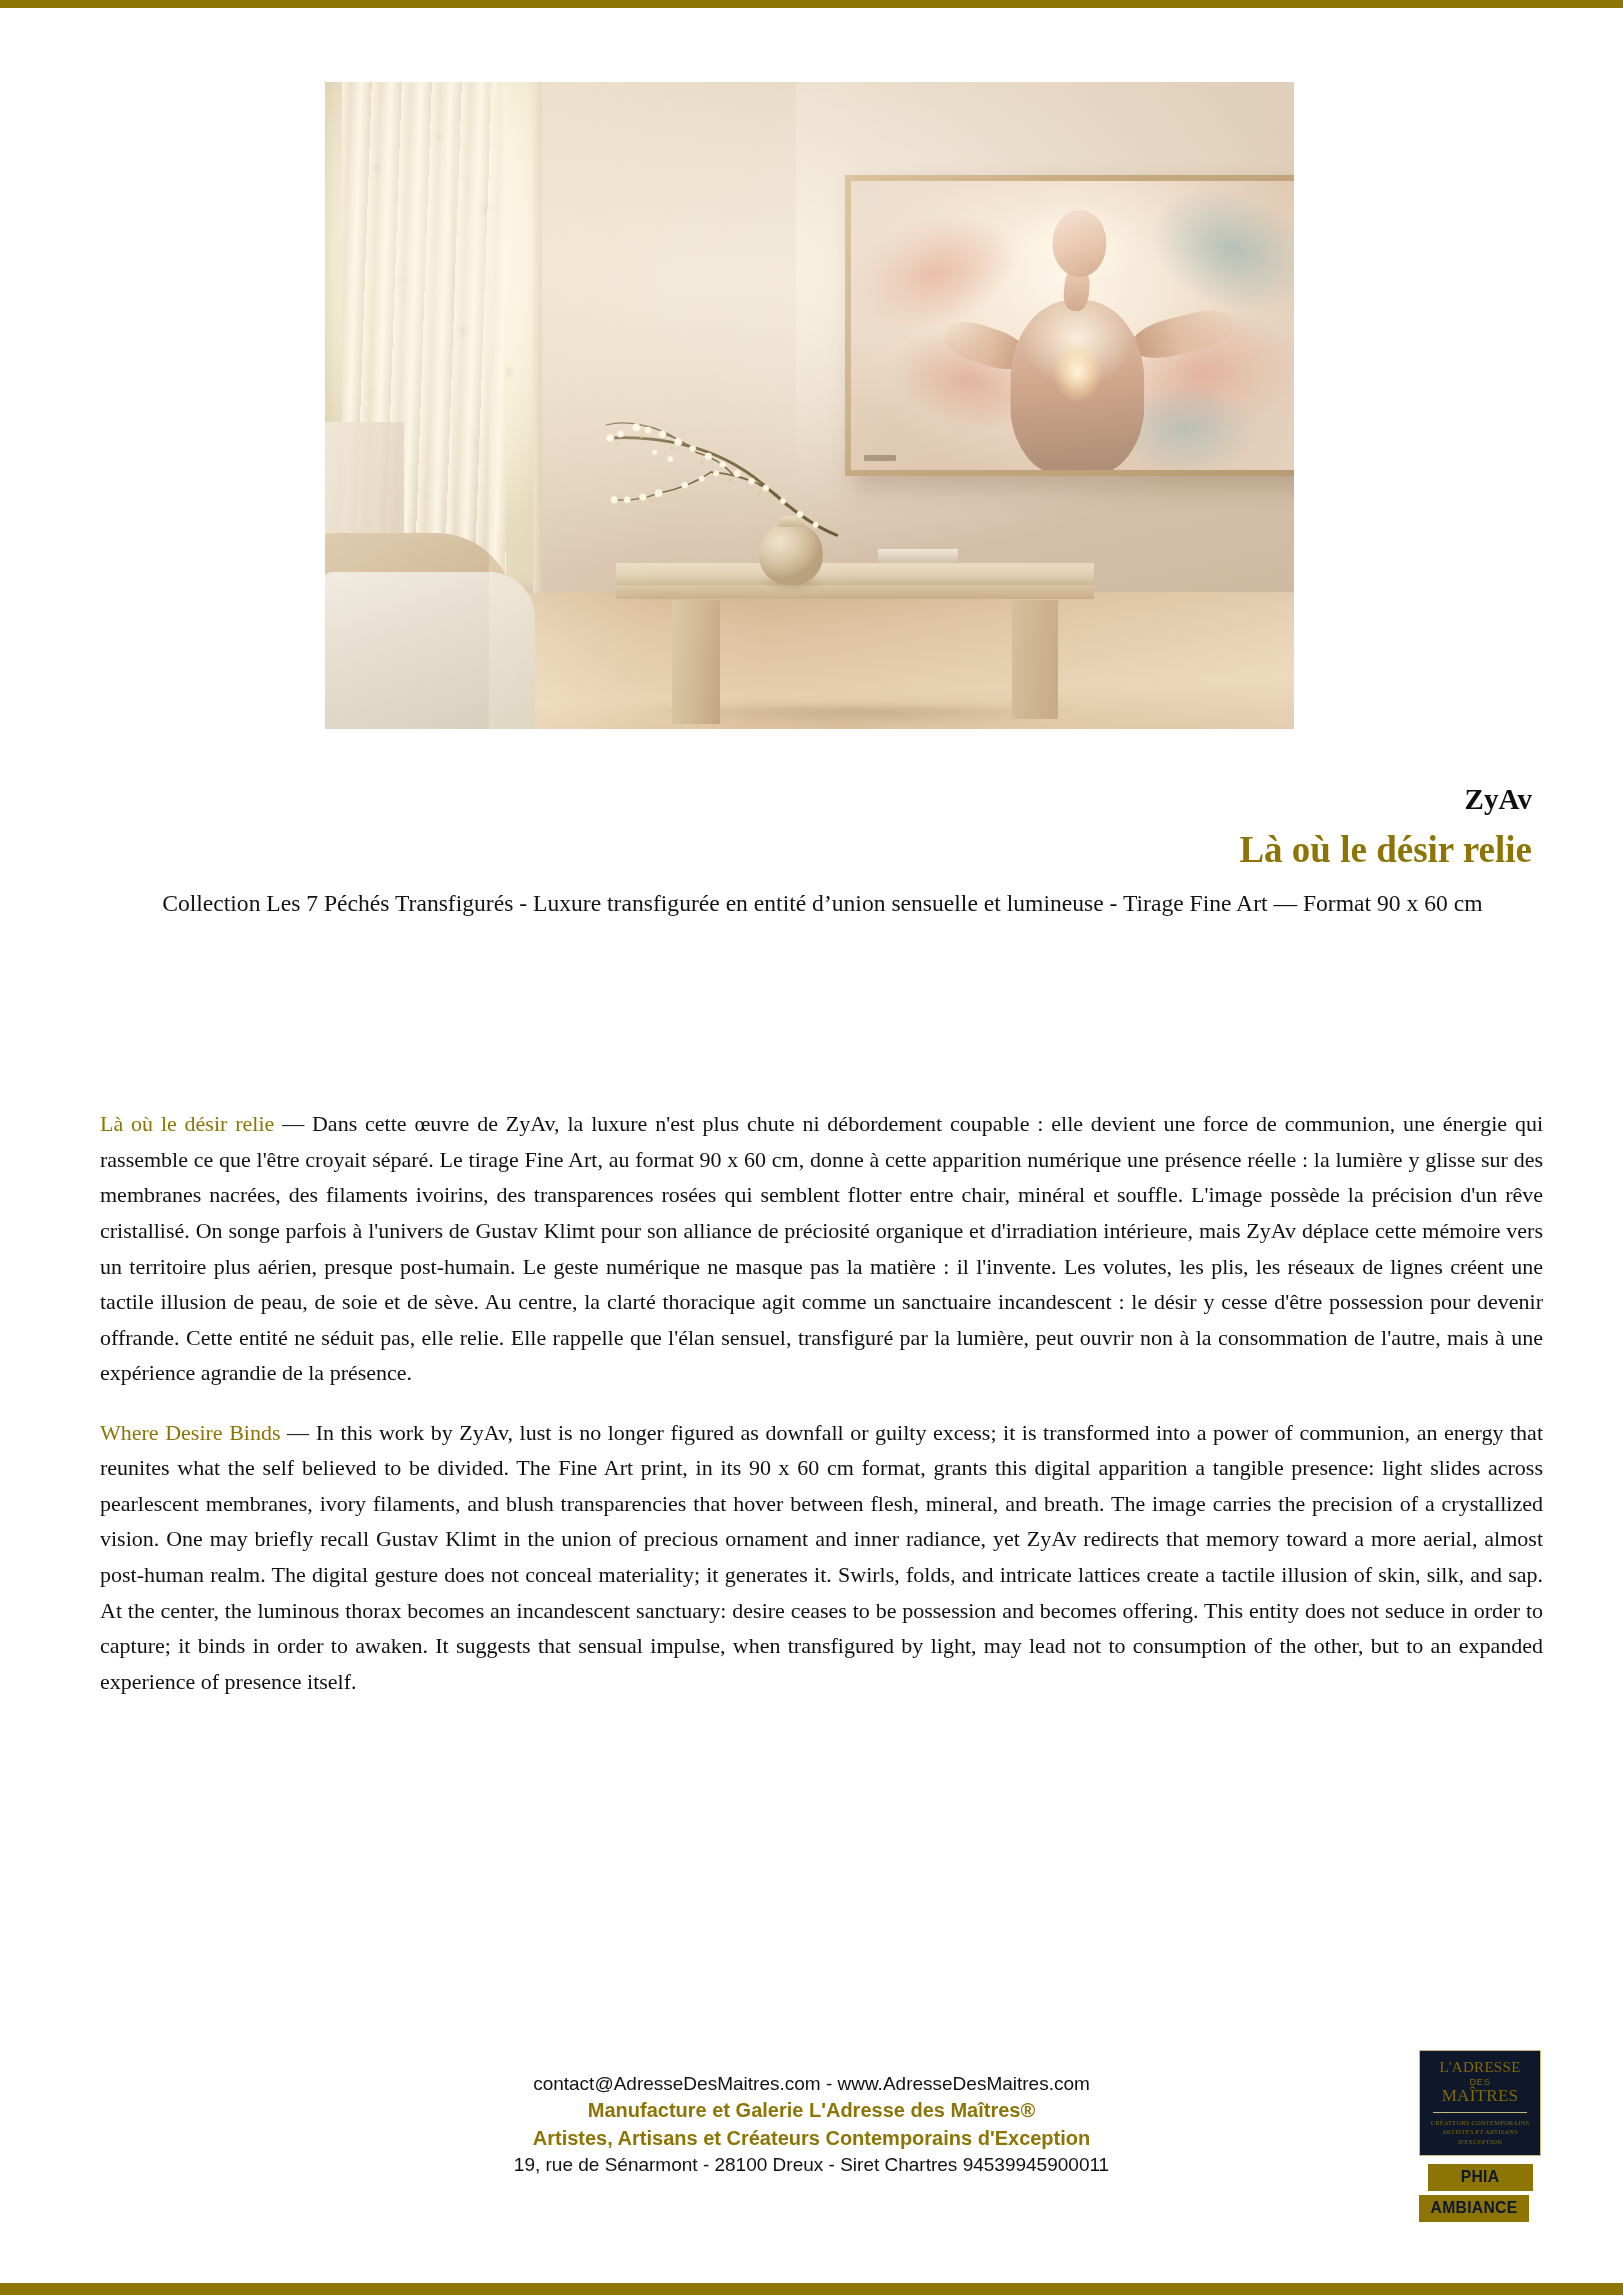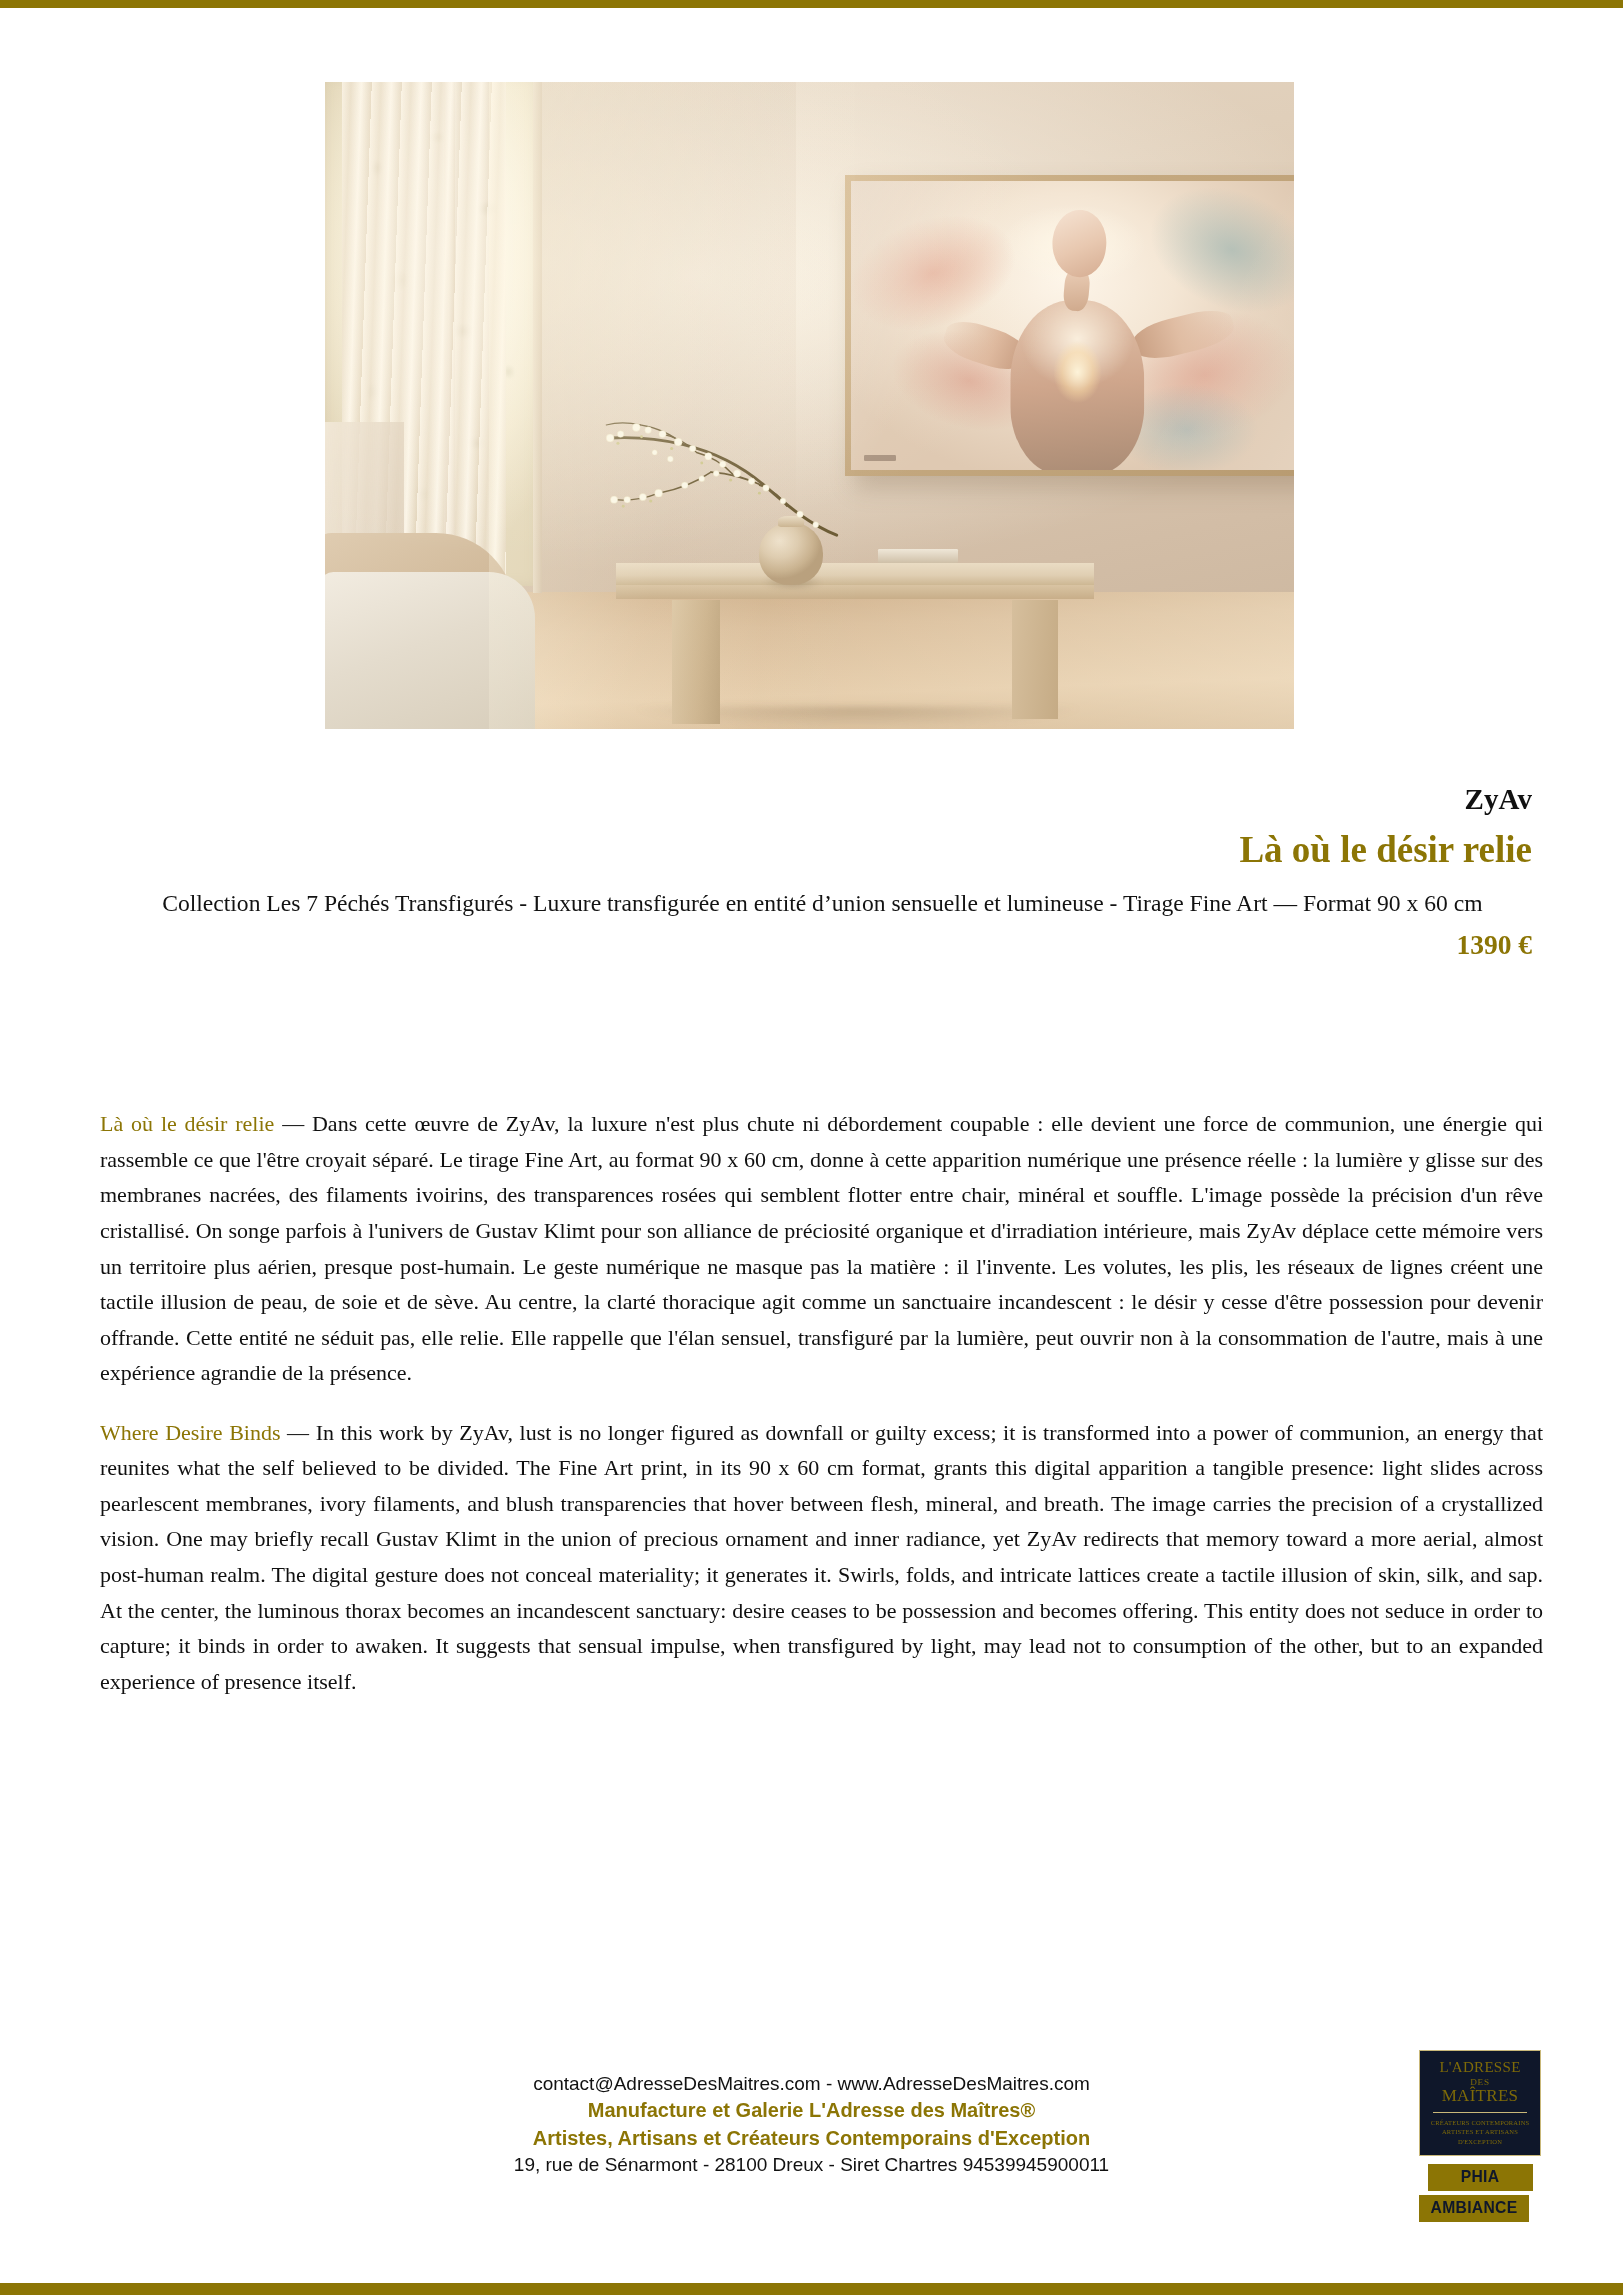--- a/index.html
+++ b/index.html
@@ -380,21 +380,21 @@
     background: #0f172a;
     padding: 8.5px 5.2px 9.2px 5.2px;
     text-align: center;
     box-sizing: border-box;
   }
   .b-l1 {
     font-family: "Liberation Serif", "DejaVu Serif", serif;
     font-size: 15px; color: #7e6a08; letter-spacing: 0.3px; line-height: 1.05;
   }
   .b-l2 {
-    font-family: Liberation Serif, serif;
+    font-family: Liberation Sans, sans-serif;
     font-size: 9.2px; color: #7e6a08; letter-spacing: 0.7px; margin-top: 1.3px;
   }
   .b-l3 {
     font-family: "Liberation Serif", "DejaVu Serif", serif;
     font-size: 17px; color: #7e6a08; letter-spacing: 0.3px; line-height: 1.1; margin-top: 0.7px;
   }
   .b-divider {
     height: 0.7px; background: #c9b879; margin: 5.9px 7.9px 5.2px 7.9px;
   }
   .b-sub {
@@ -524,21 +524,20 @@
 
     <div class="light-shaft"></div>
     <div class="warm-wash"></div>
   </div>
 </div>
 
 <div class="titleblock">
   <div class="artist">ZyAv</div>
   <div class="artwork-title">Là où le désir relie</div>
   <div class="subtitle">Collection Les 7 Péchés Transfigurés - Luxure transfigurée en entité d’union sensuelle et lumineuse - Tirage Fine Art — Format 90 x 60 cm</div>
-  <div class="price">1390 €</div>
 </div>
 
 <div class="copy">
   <p class="para">
     <span class="lead">Là où le désir relie</span><span> — </span><span>Dans cette œuvre de ZyAv, la luxure n'est plus chute ni débordement coupable : elle devient une force de communion, une énergie qui rassemble ce que l'être croyait séparé. Le tirage Fine Art, au format 90 x 60 cm, donne à cette apparition numérique une présence réelle : la lumière y glisse sur des membranes nacrées, des filaments ivoirins, des transparences rosées qui semblent flotter entre chair, minéral et souffle. L'image possède la précision d'un rêve cristallisé. On songe parfois à l'univers de Gustav Klimt pour son alliance de préciosité organique et d'irradiation intérieure, mais ZyAv déplace cette mémoire vers un territoire plus aérien, presque post-humain. Le geste numérique ne masque pas la matière : il l'invente. Les volutes, les plis, les réseaux de lignes créent une tactile illusion de peau, de soie et de sève. Au centre, la clarté thoracique agit comme un sanctuaire incandescent : le désir y cesse d'être possession pour devenir offrande. Cette entité ne séduit pas, elle relie. Elle rappelle que l'élan sensuel, transfiguré par la lumière, peut ouvrir non à la consommation de l'autre, mais à une expérience agrandie de la présence.</span>
   </p>
   <p class="para">
     <span class="lead">Where Desire Binds</span><span> — </span><span>In this work by ZyAv, lust is no longer figured as downfall or guilty excess; it is transformed into a power of communion, an energy that reunites what the self believed to be divided. The Fine Art print, in its 90 x 60 cm format, grants this digital apparition a tangible presence: light slides across pearlescent membranes, ivory filaments, and blush transparencies that hover between flesh, mineral, and breath. The image carries the precision of a crystallized vision. One may briefly recall Gustav Klimt in the union of precious ornament and inner radiance, yet ZyAv redirects that memory toward a more aerial, almost post-human realm. The digital gesture does not conceal materiality; it generates it. Swirls, folds, and intricate lattices create a tactile illusion of skin, silk, and sap. At the center, the luminous thorax becomes an incandescent sanctuary: desire ceases to be possession and becomes offering. This entity does not seduce in order to capture; it binds in order to awaken. It suggests that sensual impulse, when transfigured by light, may lead not to consumption of the other, but to an expanded experience of presence itself.</span>
   </p>
 </div>

